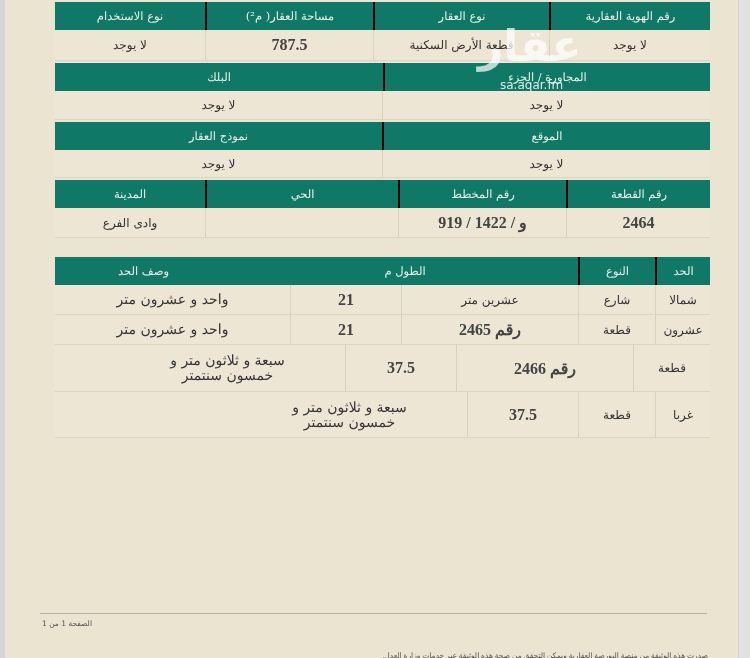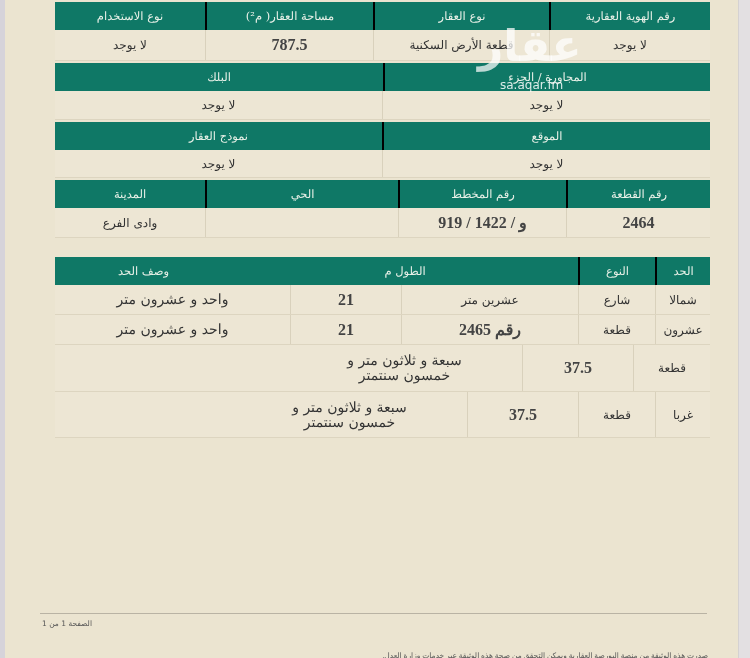--- a/index.html
+++ b/index.html
@@ -98,20 +98,21 @@
 </div>
 <div class="grid val" style="top:315px;height:30px;">
   <div class="cell" style="width:55px">عشرون</div>
   <div class="cell" style="width:77px">قطعة</div>
   <div class="cell num" style="width:177px">رقم 2465</div>
   <div class="cell num" style="width:111px">21</div>
   <div class="cell multi" style="width:235px">واحد و عشرون متر</div>
 </div>
 <div class="grid val" style="top:345px;height:47px;">
   <div class="cell" style="width:77px">قطعة</div>
+  <div class="cell num" style="width:177px">رقم 2466</div>
   <div class="cell num" style="width:111px">37.5</div>
   <div class="cell multi" style="width:235px;padding:0 55px;">سبعة و ثلاثون متر و خمسون سنتمتر</div>
 </div>
 <div class="grid val" style="top:392px;height:46px;">
   <div class="cell" style="width:55px">غربا</div>
   <div class="cell" style="width:77px">قطعة</div>
   <div class="cell num" style="width:111px">37.5</div>
   <div class="cell multi" style="width:235px;padding:0 55px;">سبعة و ثلاثون متر و خمسون سنتمتر</div>
 </div>
 

